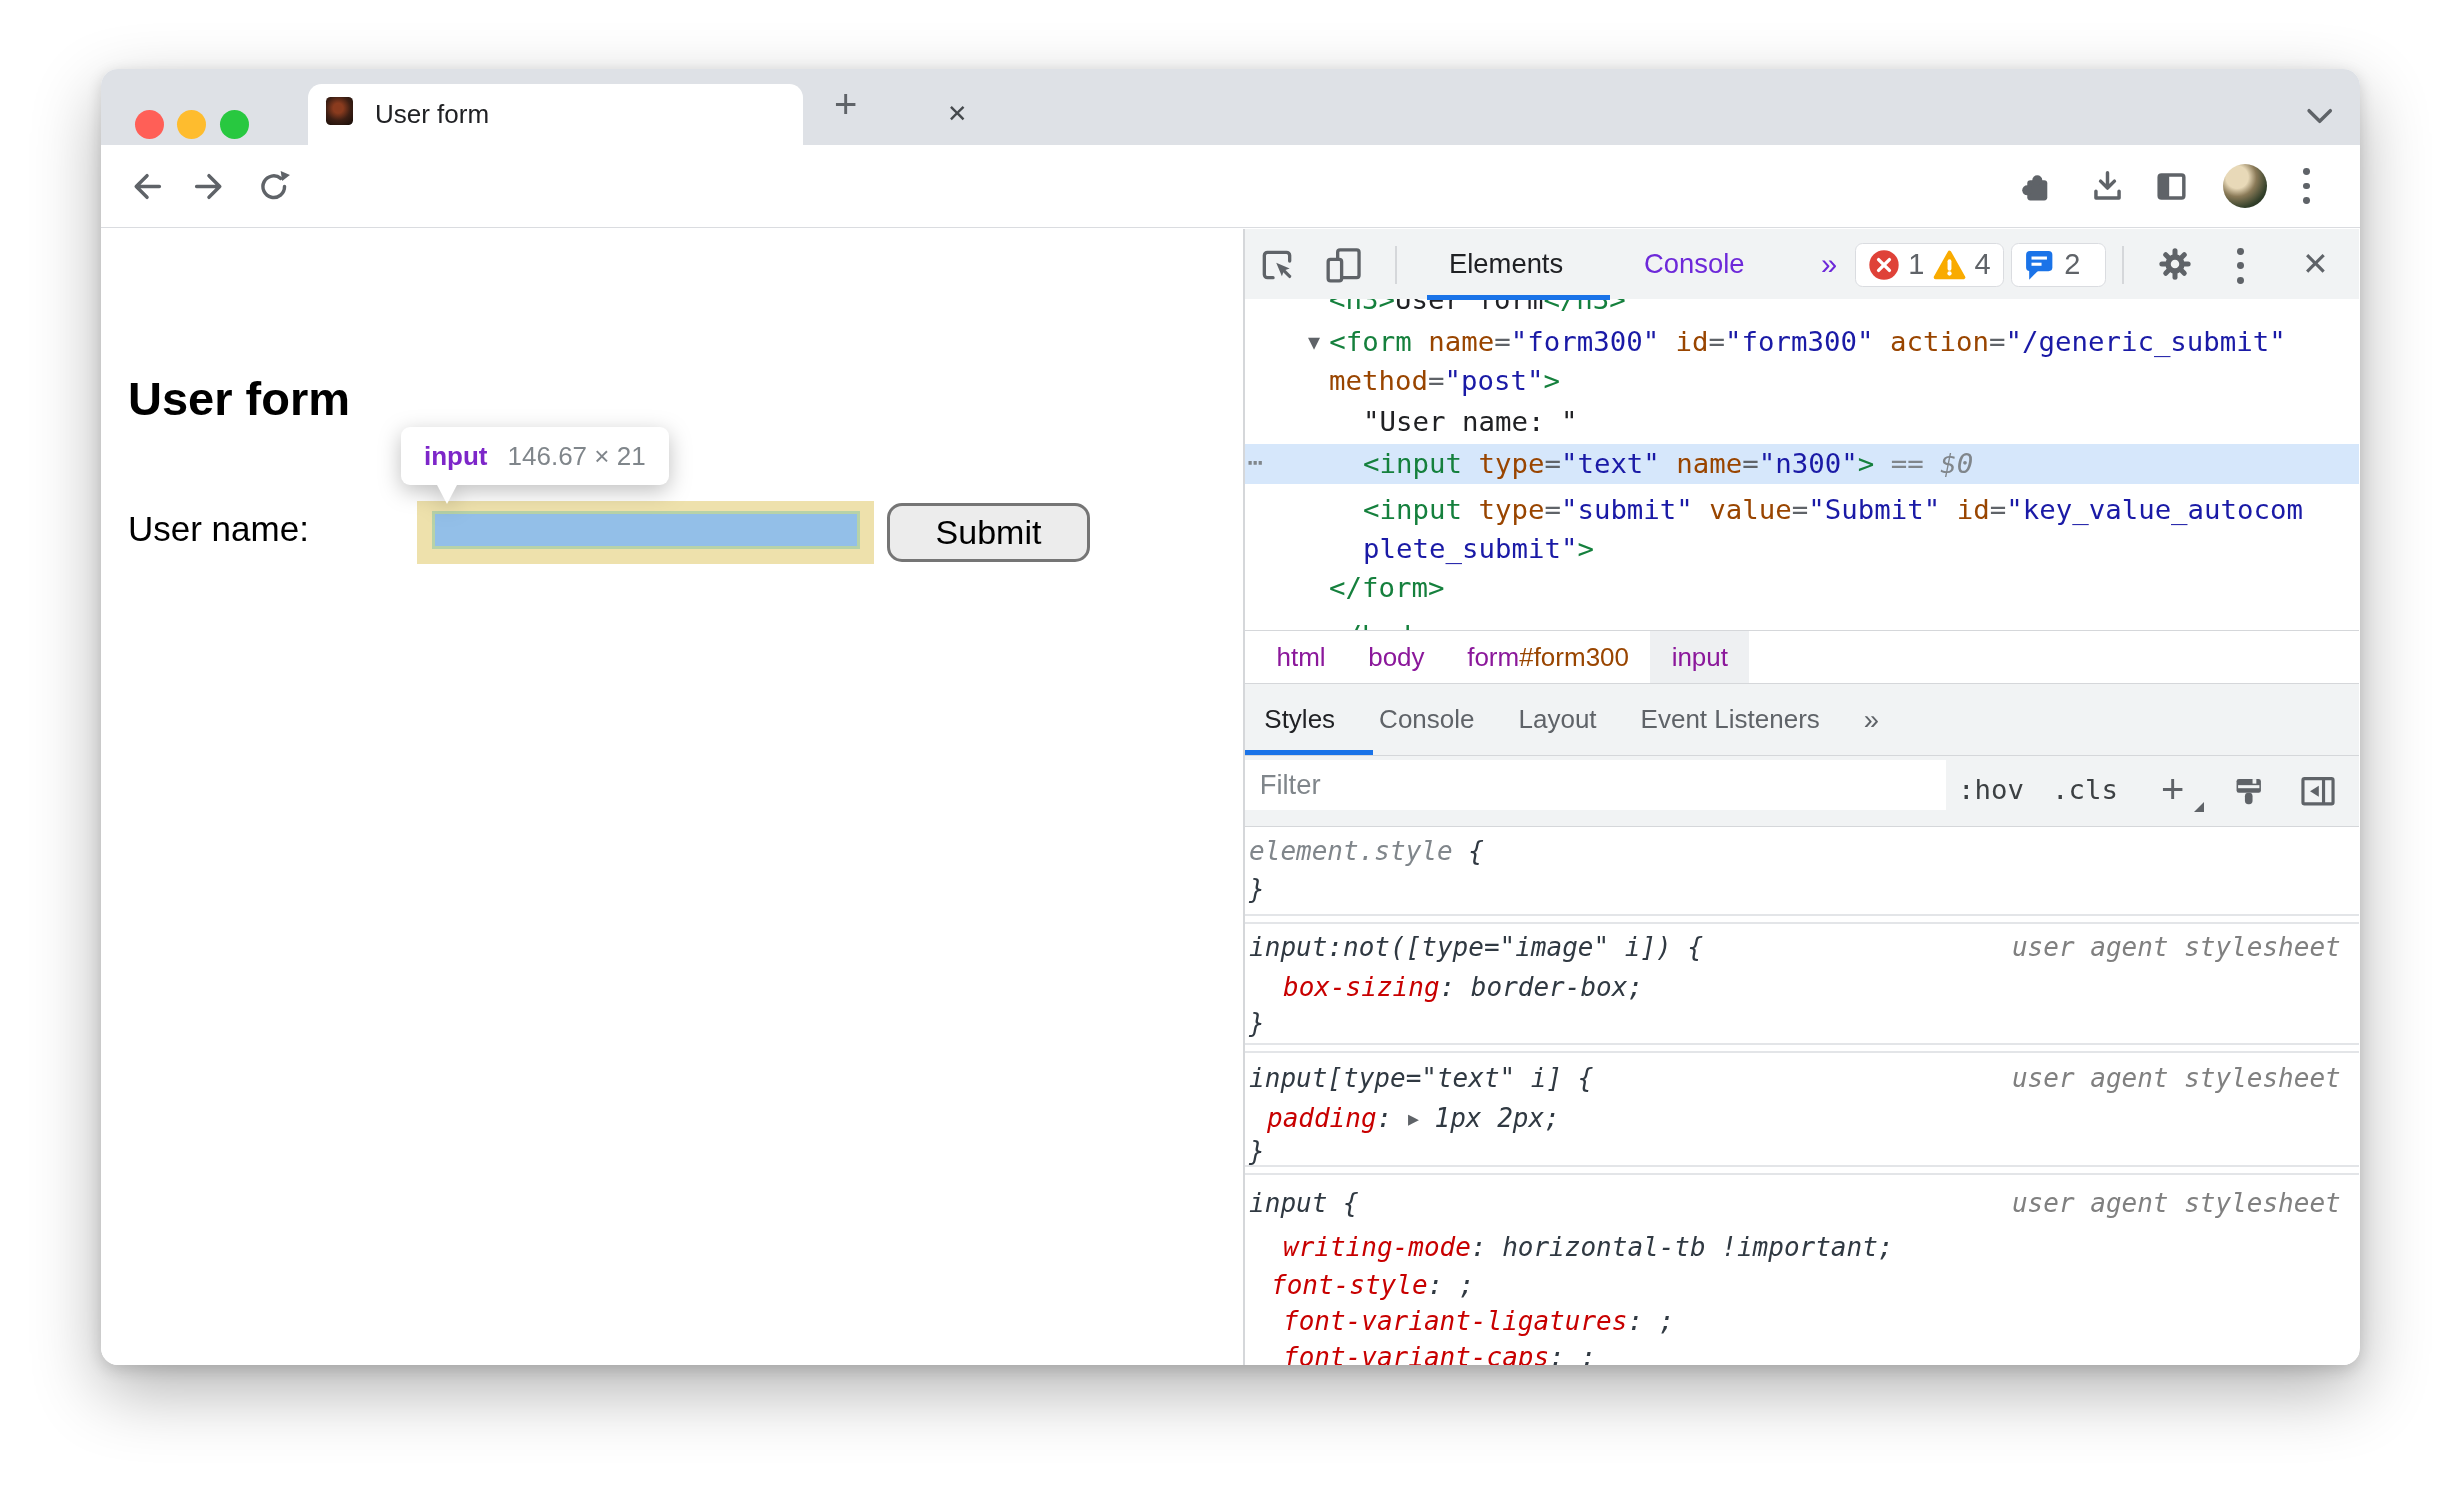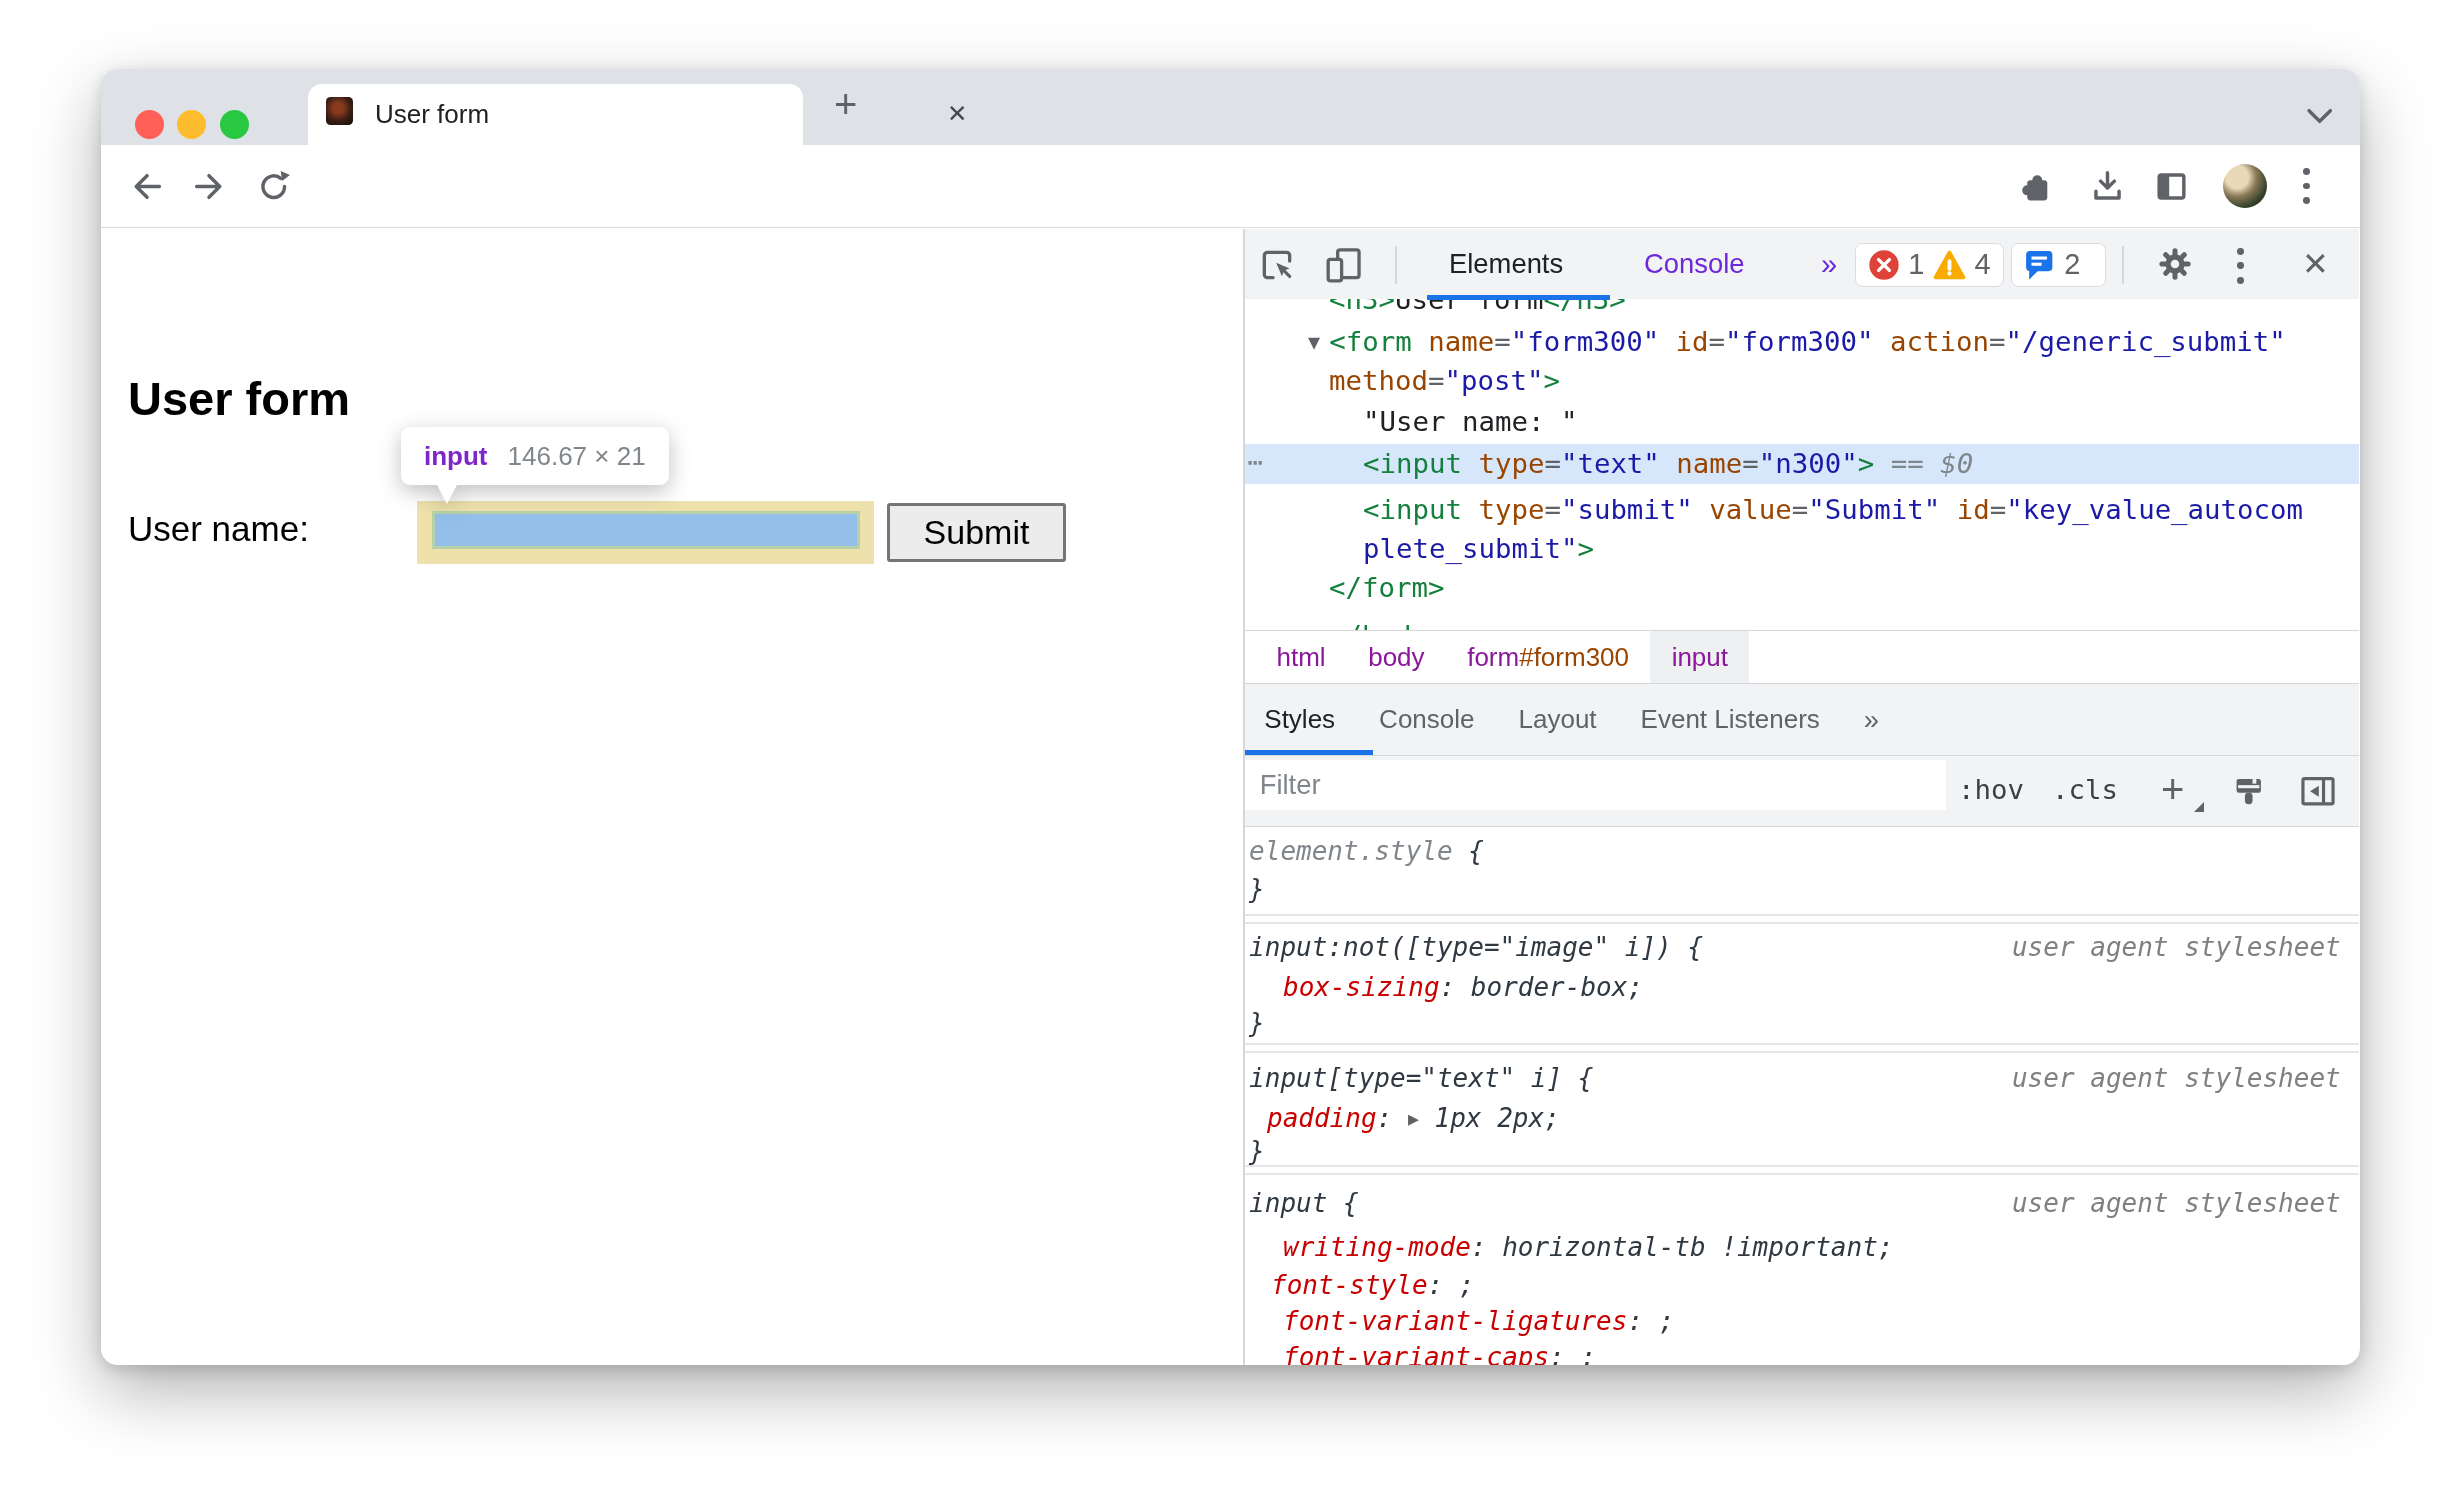--- a/index.html
+++ b/index.html
@@ -30,22 +30,22 @@
   .avatar{width:44px;height:44px;border-radius:50%;
           background:radial-gradient(circle at 32% 30%,#e8d9b8 0 26%,#8a7a58 45%,#33402a 72%,#1a2016 100%);}
   .kebab span{display:block;width:6.9px;height:6.9px;border-radius:50%;background:#5f6368;margin:3.8px 0;}
   
   .page{position:absolute;left:0;top:160px;width:1142px;height:1136px;background:#fff;}
   .heading{position:absolute;left:27px;top:142px;font-size:47px;font-weight:700;color:#000;}
   .formlabel{position:absolute;left:27px;top:280px;font-size:35px;color:#000;line-height:40px;}
   .overlay{position:absolute;left:316px;top:272px;width:457px;height:63px;background:#eee1ac;
            box-sizing:border-box;padding:10px 14.5px 15.2px 15.2px;}
   .overlay-inner{width:100%;height:100%;background:#93bfe8;border:3px solid #b7d2a8;box-sizing:border-box;}
-  .submitbtn{position:absolute;left:786px;top:274px;width:179px;height:59px;background:#ececec;
-             border:3px solid #757575;border-radius:3px;box-sizing:border-box;text-align:center;
+  .submitbtn{position:absolute;left:786px;top:274px;width:203px;height:59px;background:#ececec;
+             border:3px solid #757575;border-radius:15px;box-sizing:border-box;text-align:center;
              line-height:52px;font-size:34px;color:#000;}
   .tooltip{position:absolute;left:300px;top:198px;filter:drop-shadow(0 6.1px 10.7px rgba(0,0,0,.25));}
   .tooltip-box{display:flex;align-items:center;gap:20px;background:#fff;border-radius:9.1px;height:58px;padding:0 23px;}
   .tt-tag{font-size:26px;font-weight:700;color:#7d26c9;}
   .tt-dims{font-size:26px;color:#80868b;}
   .tooltip-arrow{position:absolute;left:35px;top:56px;width:0;height:0;
                  border-left:11.4px solid transparent;border-right:11.4px solid transparent;border-top:21.3px solid #fff;}
   
   .dt-divider{position:absolute;left:1142px;top:160px;width:1.5px;height:1136px;background:#d5d7da;z-index:9;}
   .dt-toolbar{position:absolute;left:1142px;top:160px;width:1116px;height:70px;background:#f1f3f4;border-bottom:1.5px solid #ccced1;box-sizing:content-box;}

